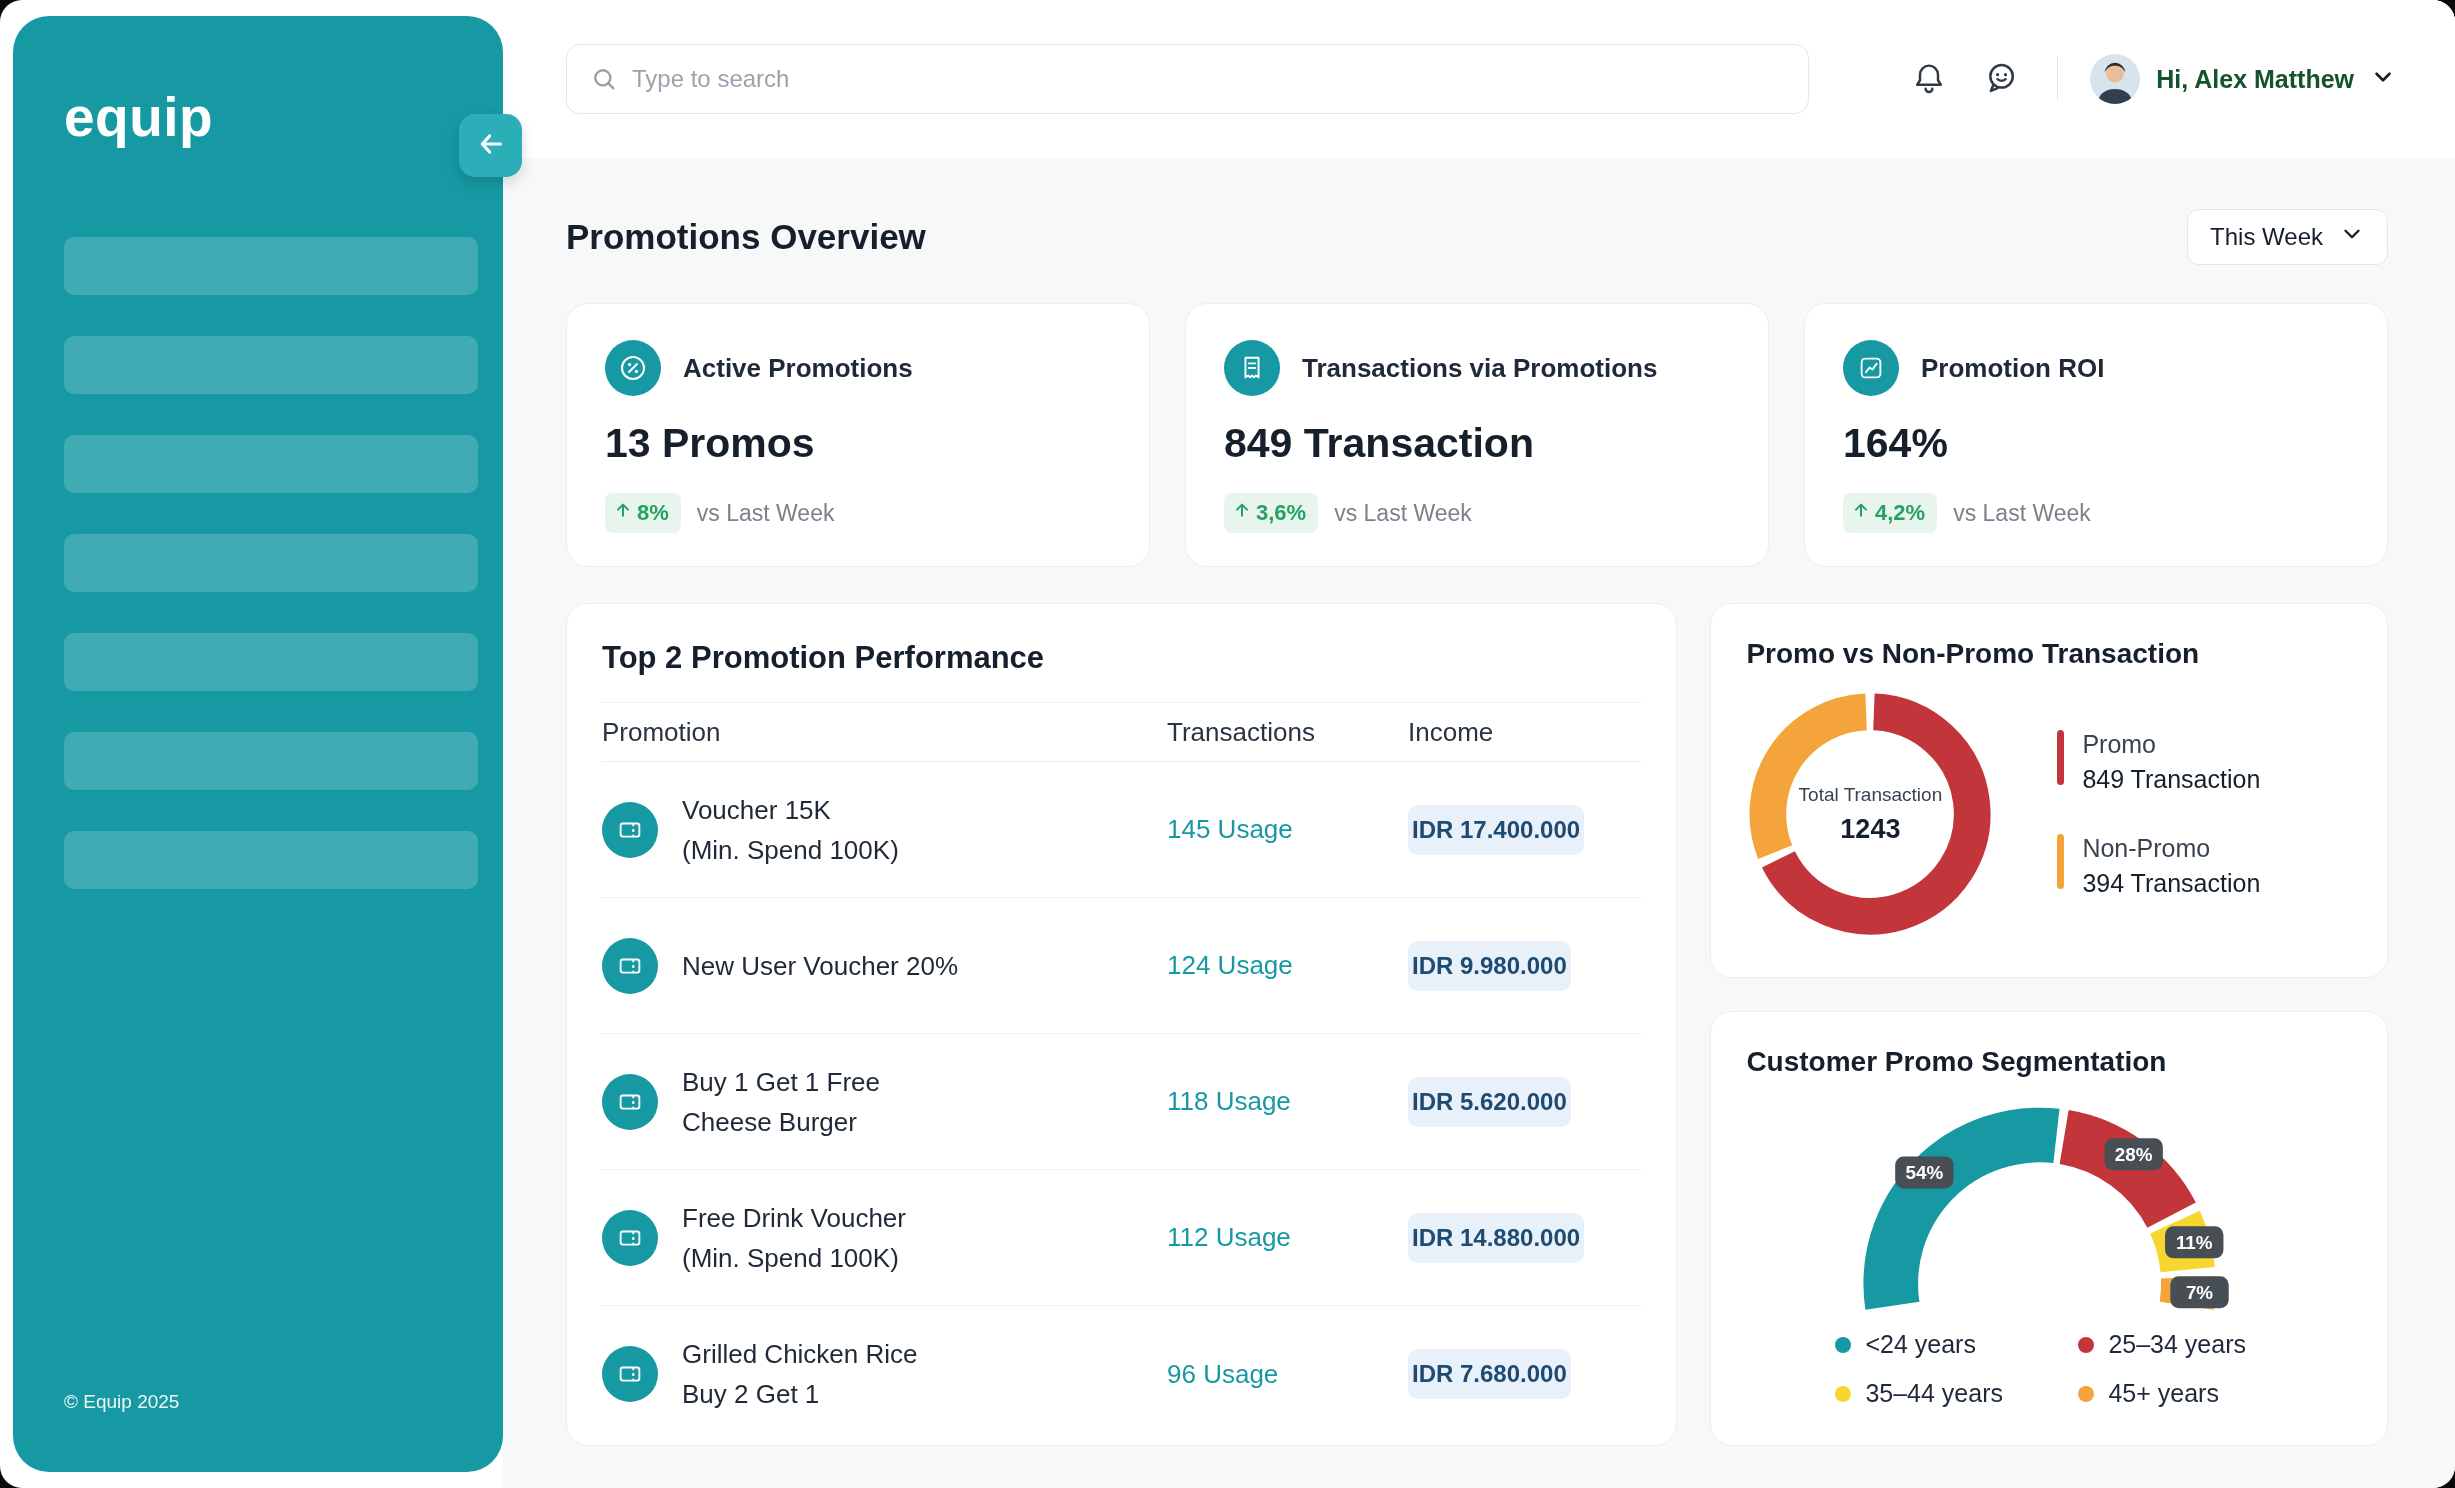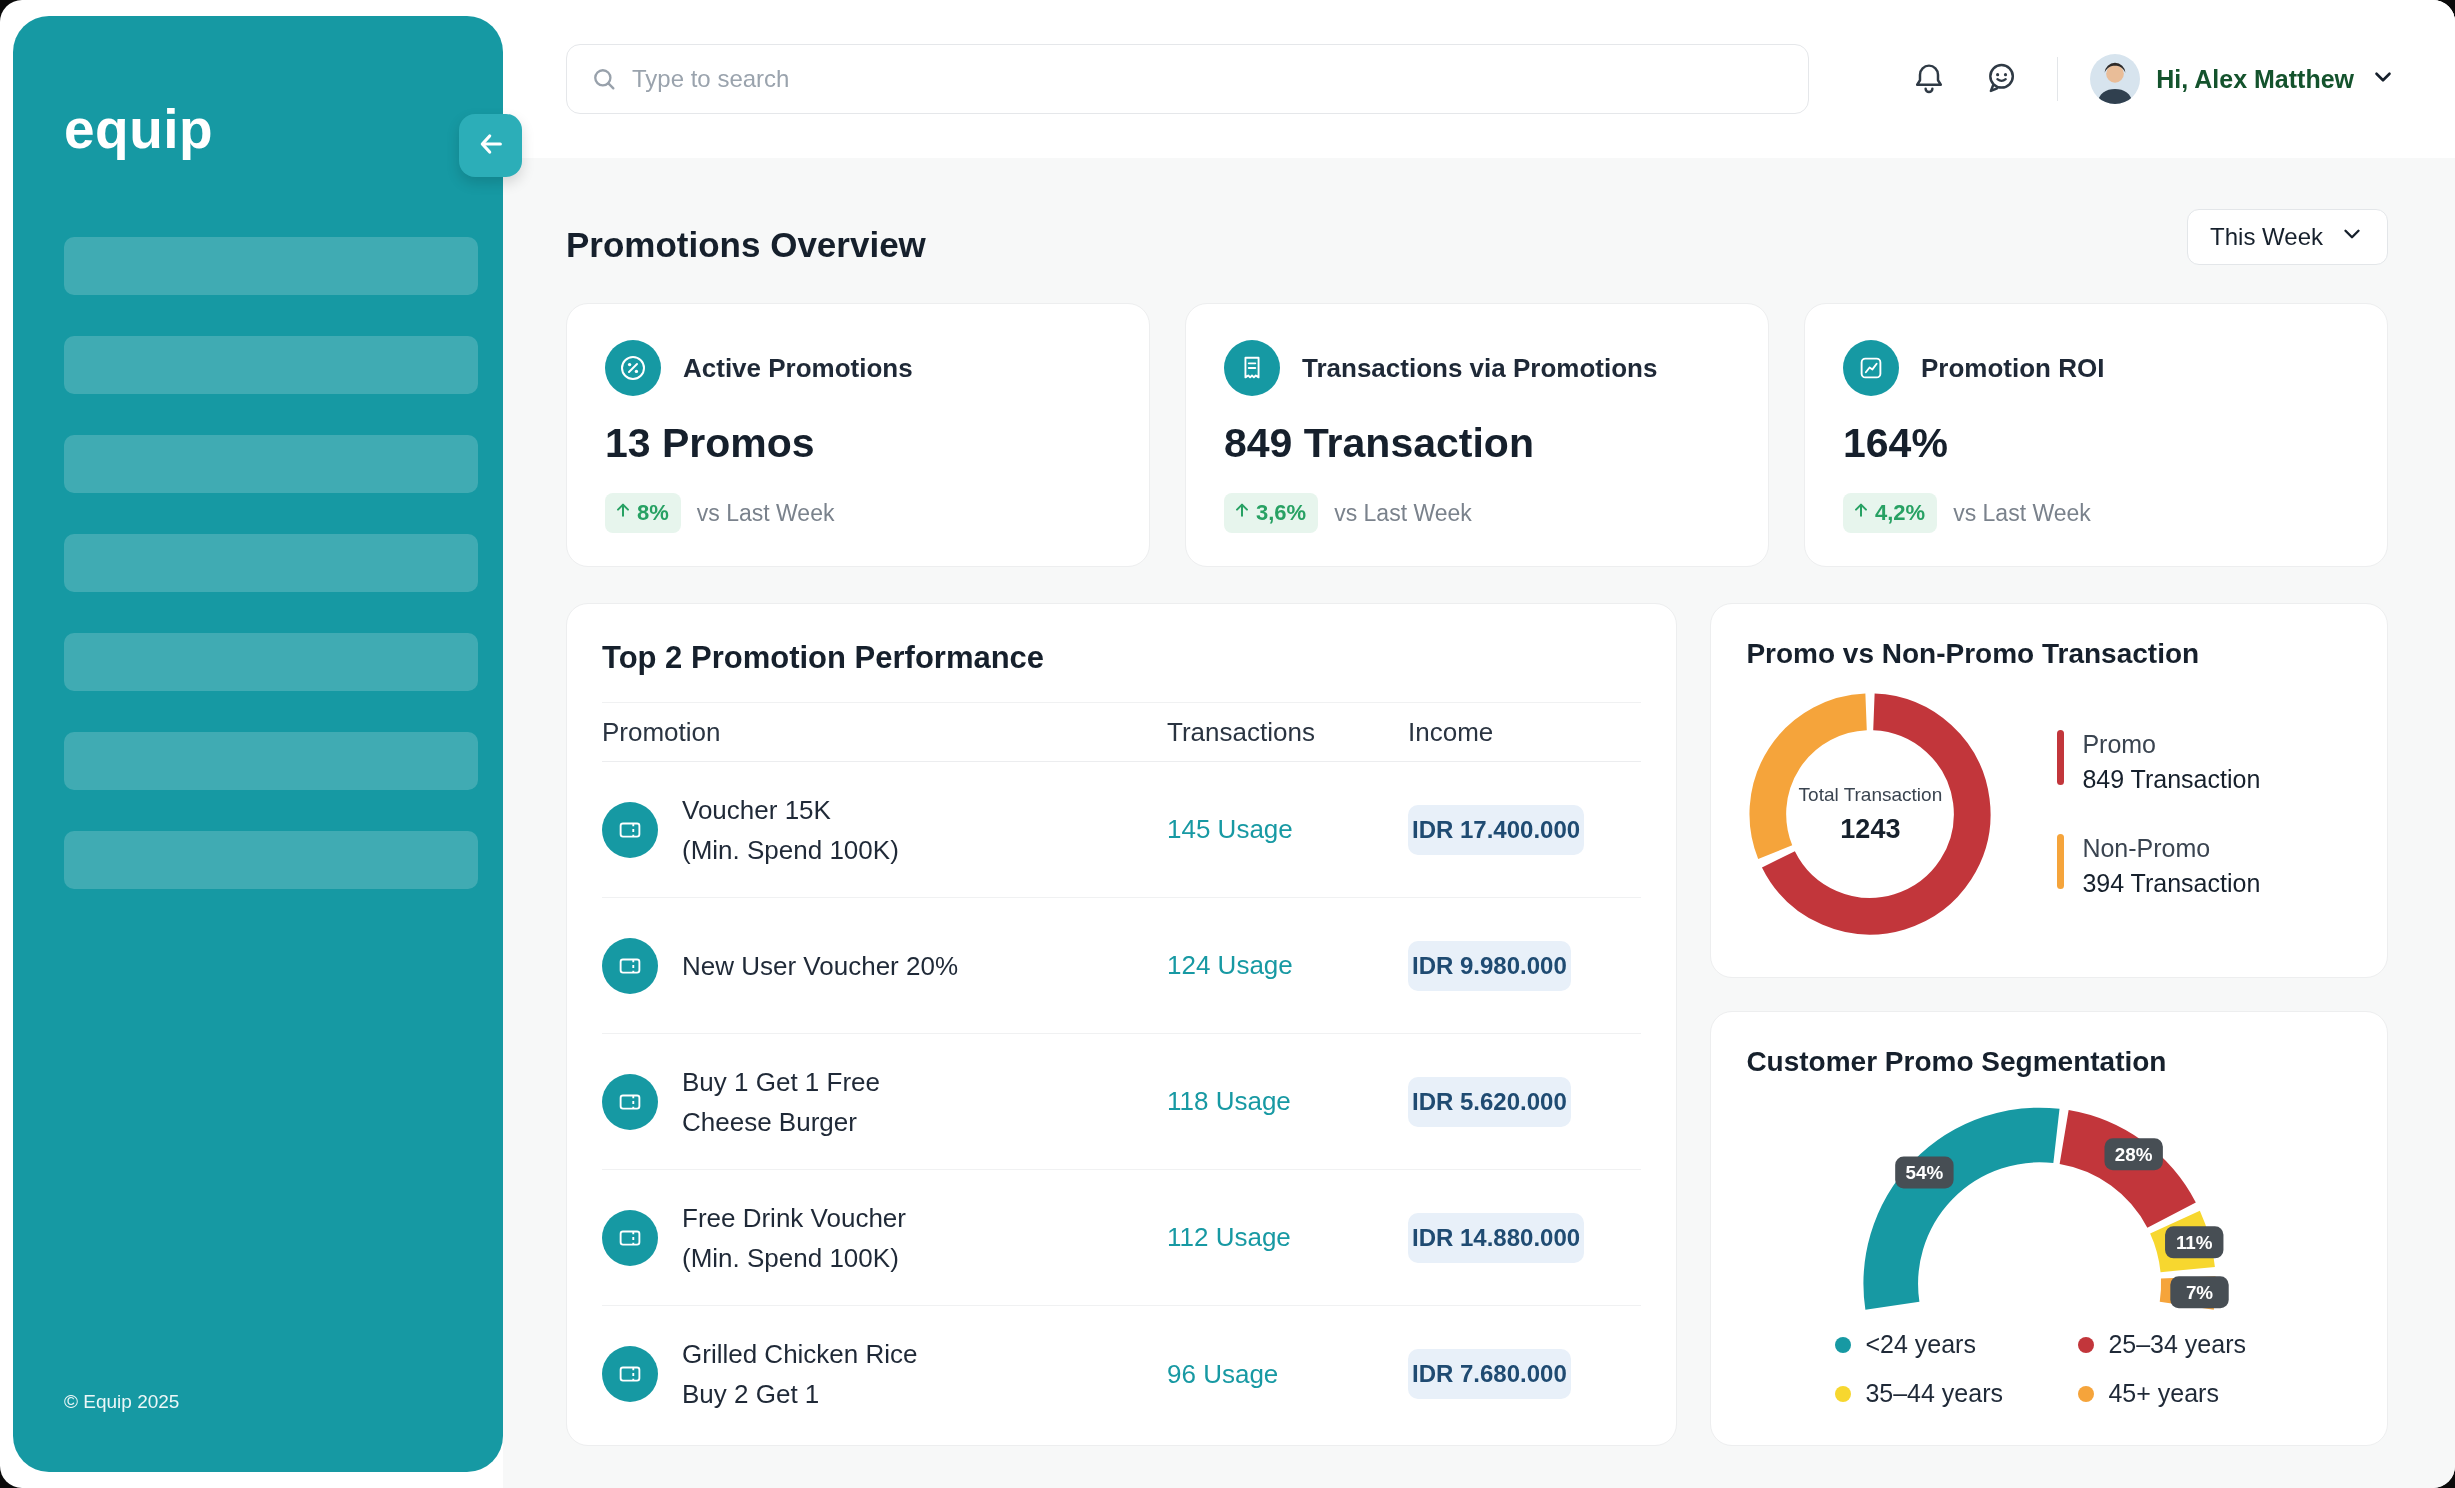--- a/index.html
+++ b/index.html
@@ -10,21 +10,21 @@
     font-family:"Liberation Sans","DejaVu Sans",sans-serif;
     position:relative; overflow:hidden;
   }
   .app { position:absolute; inset:0; background:#ffffff; border-radius:22px; overflow:hidden; }
 
   
   .sidebar {
     position:absolute; left:13px; top:16px; width:490px; height:1456px;
     background:#1699A3; border-radius:36px; z-index:5;
   }
-  .logo { position:absolute; left:51px; top:81px; color:#fff; font-size:55px; font-weight:700; letter-spacing:0.5px; }
+  .logo { position:absolute; left:51px; top:69px; color:#fff; font-size:55px; font-weight:700; letter-spacing:0.5px; }
   .collapse-btn {
     position:absolute; right:-19px; top:98px; width:63px; height:63px;
     background:#2CAEB8; border:none; border-radius:16px; cursor:pointer;
     display:flex; align-items:center; justify-content:center;
     box-shadow:0 6px 14px rgba(0,0,0,.14);
   }
   .nav { position:absolute; left:51px; top:221px; width:414px; }
   .nav-skeleton {
     height:58px; width:414px; border-radius:10px;
     background:rgba(255,255,255,.18); margin-bottom:41px; cursor:pointer;
@@ -49,21 +49,21 @@
   .search input::placeholder { color:#9AA3AD; }
   .search .search-ic { position:absolute; left:24px; top:21px; }
   .topbar-right { margin-left:auto; display:flex; align-items:center; gap:24px; }
   .icon-btn { background:none; border:none; cursor:pointer; padding:6px; display:flex; }
   .v-divider { width:1px; height:44px; background:#E3E6E9; margin:0 8px; }
   .user { display:flex; align-items:center; gap:16px; cursor:pointer; }
   .avatar { width:50px; height:50px; border-radius:50%; overflow:hidden; flex:none; }
   .user-name { font-size:25px; font-weight:700; color:#14532d; }
 
   .content { padding:51px 67px 0 63px; }
-  .page-head { display:flex; justify-content:space-between; align-items:flex-end; }
+  .page-head { display:flex; justify-content:space-between; align-items:center; }
   .page-title { font-size:35px; font-weight:700; color:#16202C; }
   .period-btn {
     height:56px; background:#fff; border:1px solid #E3E6E9; border-radius:12px;
     padding:0 22px; display:flex; align-items:center; gap:16px;
     font-size:24px; color:#16202C; cursor:pointer; font-family:inherit;
   }
 
   
   .stats { display:flex; gap:35px; margin-top:38px; }
   .stat-card { flex:1; height:264px; background:#fff; border:1px solid #EDEEEF; border-radius:22px; padding:36px 38px; }

